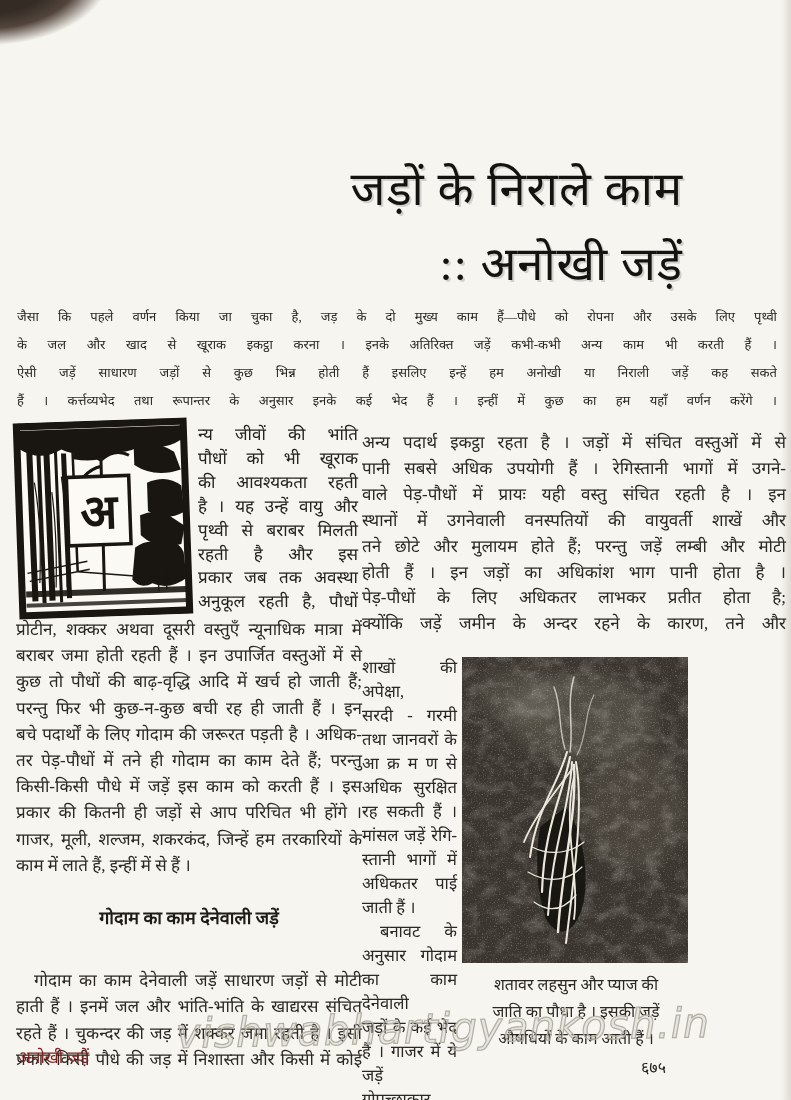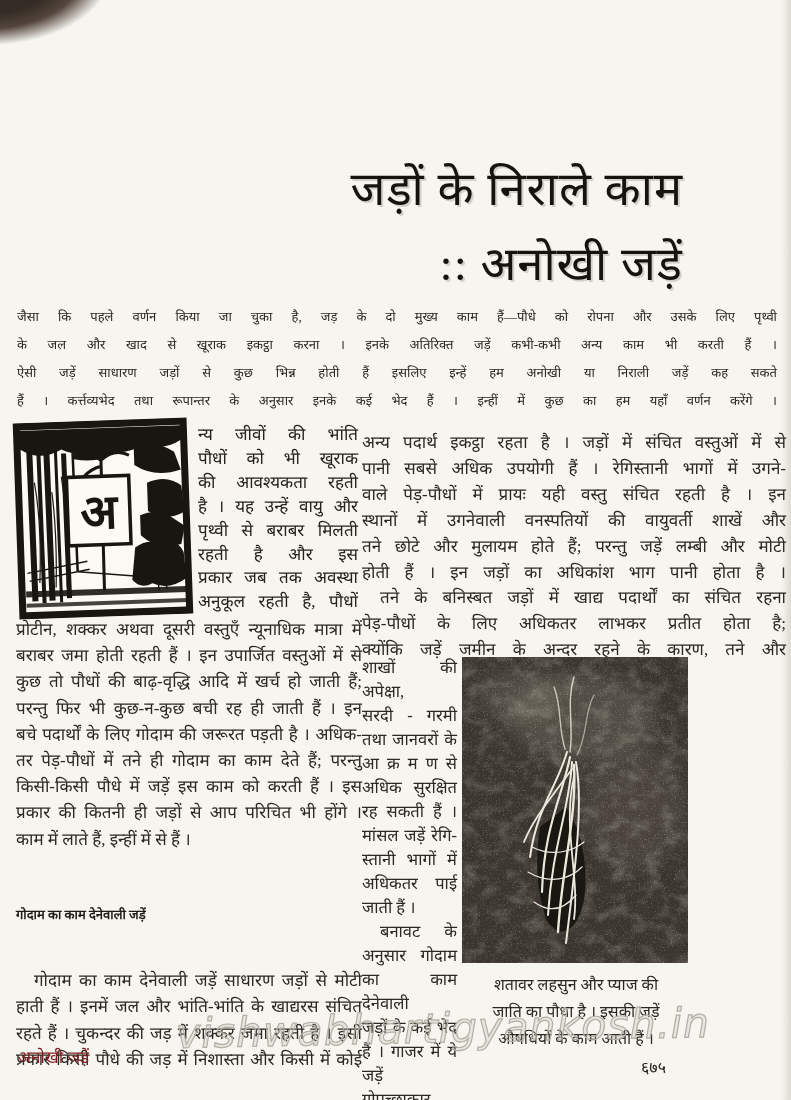--- a/index.html
+++ b/index.html
@@ -27,22 +27,22 @@
   }
   .ln { text-align:justify; text-align-last:justify; }
   .ln.pl { text-align-last:left; }
   .ln.il { text-indent:18px; }
   .ln.cl { text-align-last:center; }
   .intro { position:absolute; left:17px; top:303px; width:760px; font-size:13px; line-height:28px; }
   .illustration { position:absolute; left:15px; top:420px; width:176px; height:197px; transform:rotate(-2deg); }
   .wrapcol { position:absolute; left:198px; top:423px; width:160px; font-size:17px; line-height:23.9px; color:#24221d; }
   .leftbody { position:absolute; left:16px; top:617px; width:346px; font-size:17px; line-height:26.2px; }
   .leftheading {
-    position:absolute; left:16px; top:905px; width:346px; text-align:left;
-    font-size:13px; font-weight:bold; color:#1f1c17;
+    position:absolute; left:16px; top:905px; width:346px; text-align:center;
+    font-size:18px; font-weight:bold; color:#1f1c17;
   }
   .leftpara2 { position:absolute; left:16px; top:968px; width:346px; font-size:17px; line-height:26.3px; }
   .rightbody { position:absolute; left:362px; top:423px; width:424px; font-size:17px; line-height:25.9px;margin-top:7px; }
   .rightnarrow { position:absolute; left:362px; top:656px; width:95px; font-size:16.5px; line-height:24px; }
   .photo { position:absolute; left:462px; top:657px; width:226px; height:306px; }
   .caption { position:absolute; left:438px; top:971px; width:276px; font-size:16px; line-height:27px; }
   .watermark {
     position:absolute; left:176px; top:1010px; white-space:nowrap;
     font-family:"DejaVu Sans","Liberation Sans",sans-serif;
     font-style:italic; font-size:41px; letter-spacing:1px;
@@ -119,40 +119,40 @@
 
   <div class="leftbody">
       <div class="ln">प्रोटीन, शक्कर अथवा दूसरी वस्तुएँ न्यूनाधिक मात्रा में</div>
       <div class="ln">बराबर जमा होती रहती हैं । इन उपार्जित वस्तुओं में से</div>
       <div class="ln">कुछ तो पौधों की बाढ़-वृद्धि आदि में खर्च हो जाती हैं;</div>
       <div class="ln">परन्तु फिर भी कुछ-न-कुछ बची रह ही जाती हैं । इन</div>
       <div class="ln">बचे पदार्थों के लिए गोदाम की जरूरत पड़ती है । अधिक-</div>
       <div class="ln">तर पेड़-पौधों में तने ही गोदाम का काम देते हैं; परन्तु</div>
       <div class="ln">किसी-किसी पौधे में जड़ें इस काम को करती हैं । इस</div>
       <div class="ln">प्रकार की कितनी ही जड़ों से आप परिचित भी होंगे ।</div>
+      <div class="ln">गाजर, मूली, शल्जम, शकरकंद, जिन्हें हम तरकारियों के</div>
       <div class="ln pl">काम में लाते हैं, इन्हीं में से हैं ।</div>
     </div>
 
   <div class="leftheading">गोदाम का काम देनेवाली जड़ें</div>
 
   <div class="leftpara2">
       <div class="ln il">गोदाम का काम देनेवाली जड़ें साधारण जड़ों से मोटी</div>
       <div class="ln">हाती हैं । इनमें जल और भांति-भांति के खाद्यरस संचित</div>
       <div class="ln">रहते हैं । चुकन्दर की जड़ में शक्कर जमा रहती है । इसी</div>
       <div class="ln">प्रकार किसी पौधे की जड़ में निशास्ता और किसी में कोई</div>
     </div>
 
   <div class="rightbody">
       <div class="ln">अन्य पदार्थ इकट्ठा रहता है । जड़ों में संचित वस्तुओं में से</div>
       <div class="ln">पानी सबसे अधिक उपयोगी हैं । रेगिस्तानी भागों में उगने-</div>
       <div class="ln">वाले पेड़-पौधों में प्रायः यही वस्तु संचित रहती है । इन</div>
       <div class="ln">स्थानों में उगनेवाली वनस्पतियों की वायुवर्ती शाखें और</div>
       <div class="ln">तने छोटे और मुलायम होते हैं; परन्तु जड़ें लम्बी और मोटी</div>
       <div class="ln">होती हैं । इन जड़ों का अधिकांश भाग पानी होता है ।</div>
-      <div class="ln il">तने के बनिस्बत जड़ों में खाद्य पदार्थों का संचित रहना</div>
       <div class="ln">पेड़-पौधों के लिए अधिकतर लाभकर प्रतीत होता है;</div>
       <div class="ln">क्योंकि जड़ें जमीन के अन्दर रहने के कारण, तने और</div>
     </div>
 
   <div class="rightnarrow">
       <div class="ln">शाखों की अपेक्षा,</div>
       <div class="ln">सरदी - गरमी</div>
       <div class="ln">तथा जानवरों के</div>
       <div class="ln">आ क्र म ण से</div>
       <div class="ln">अधिक सुरक्षित</div>

